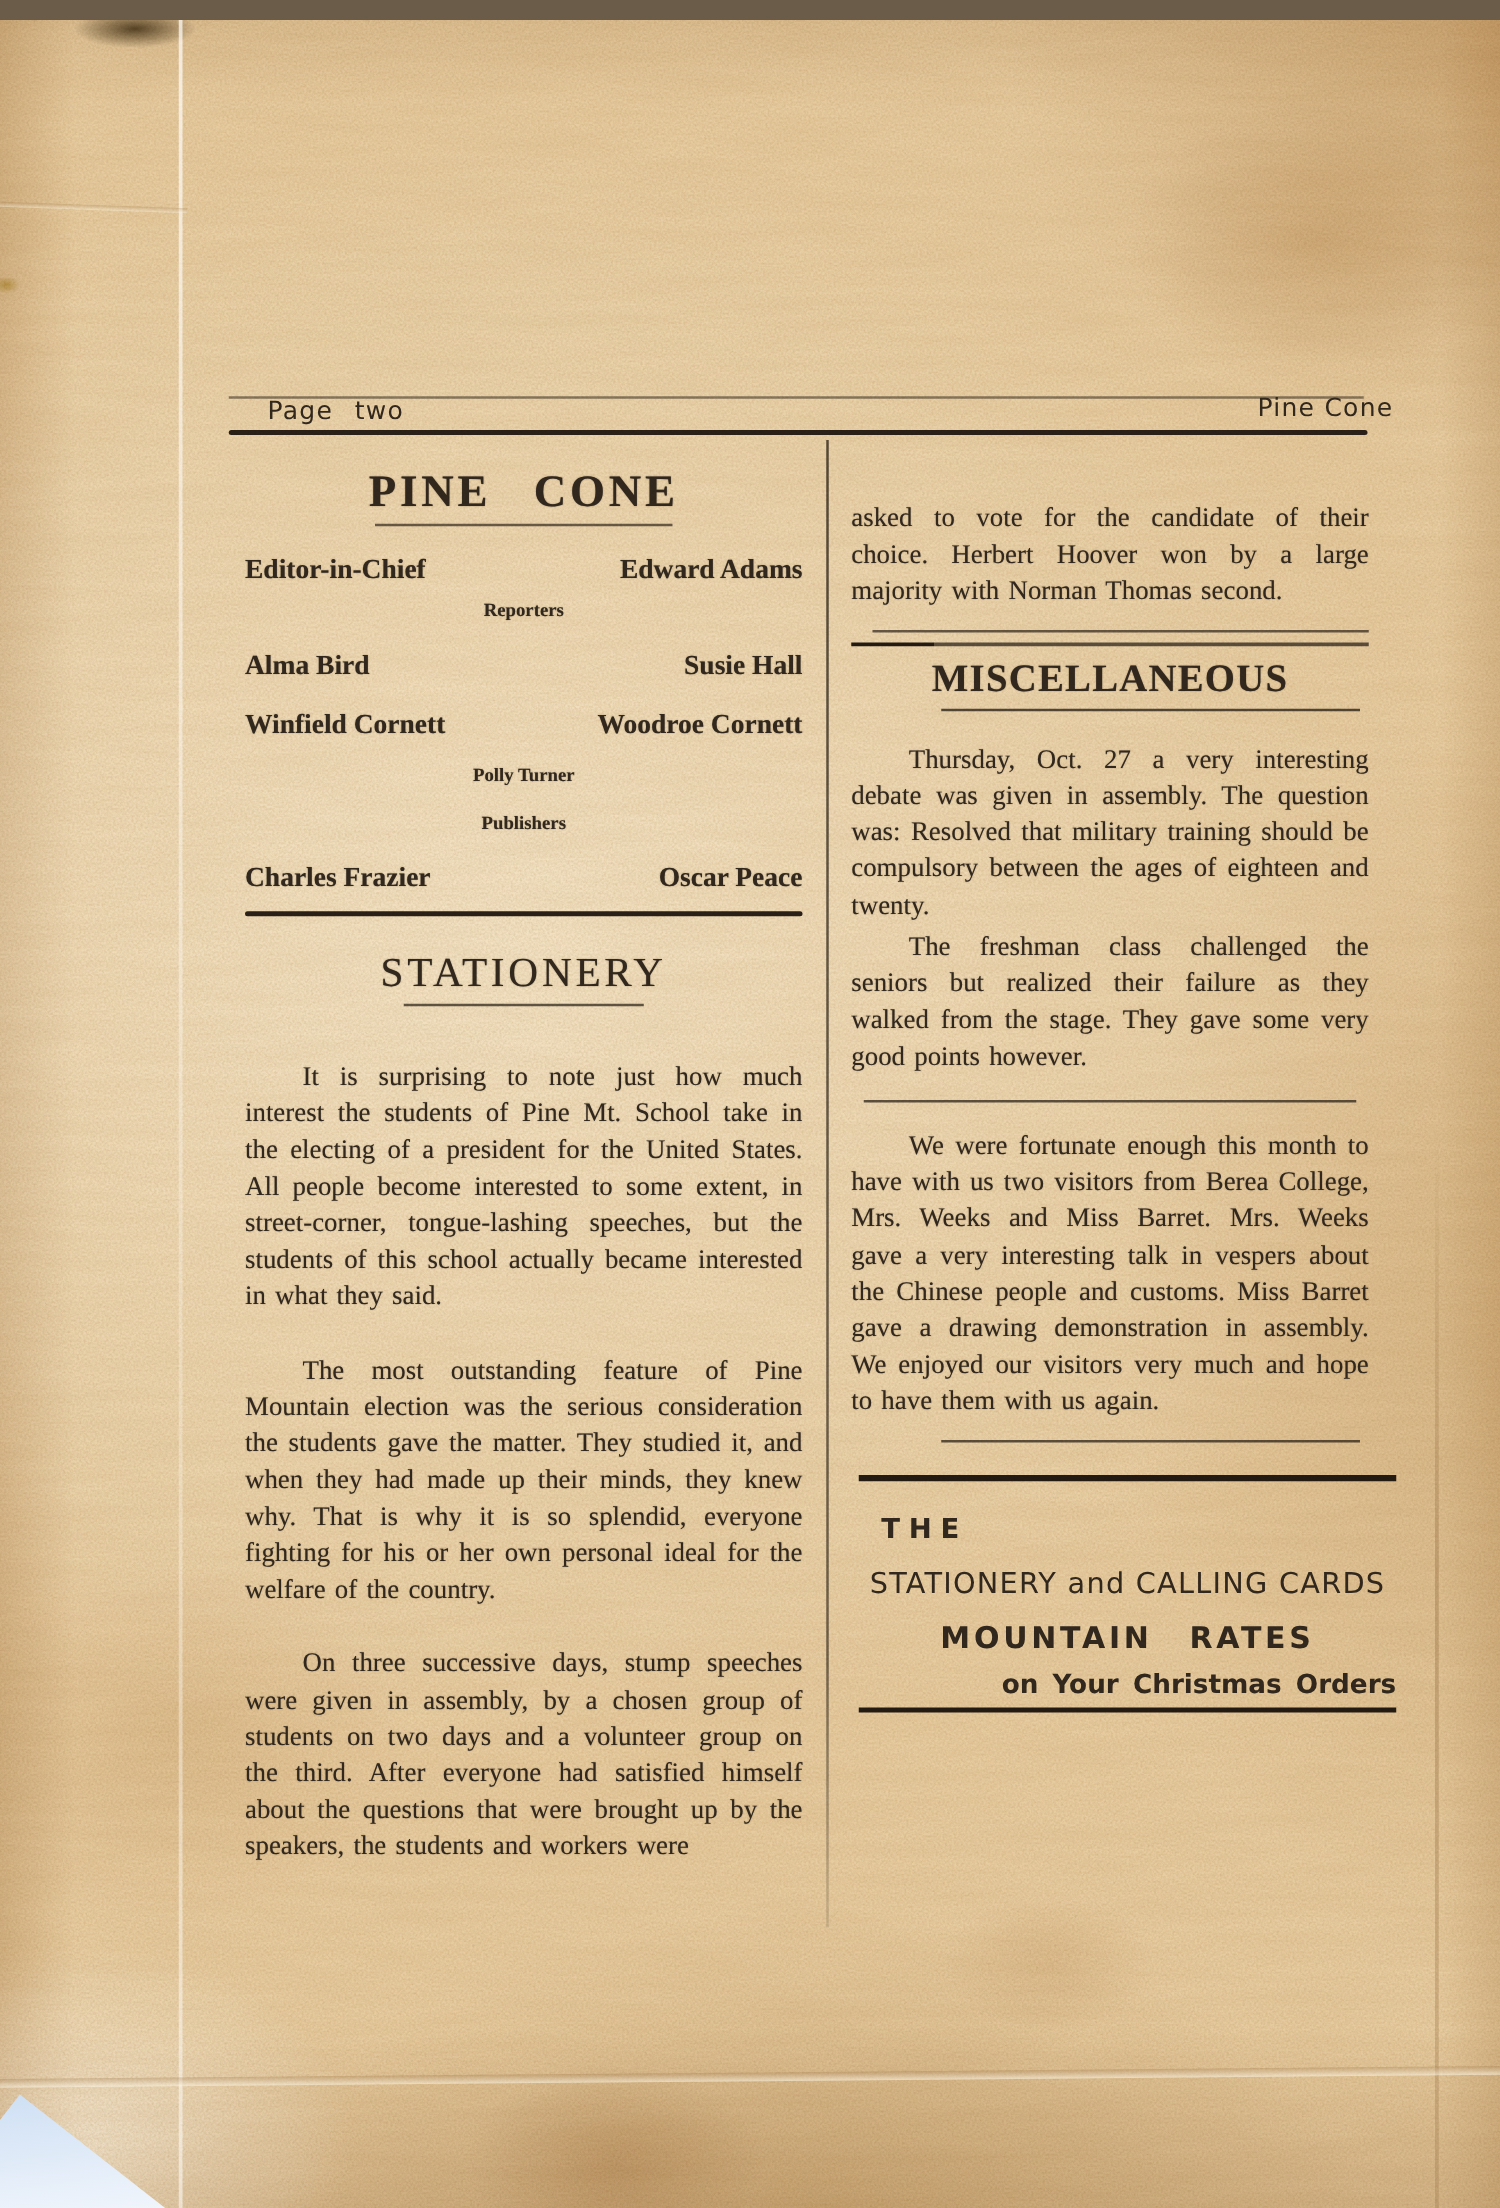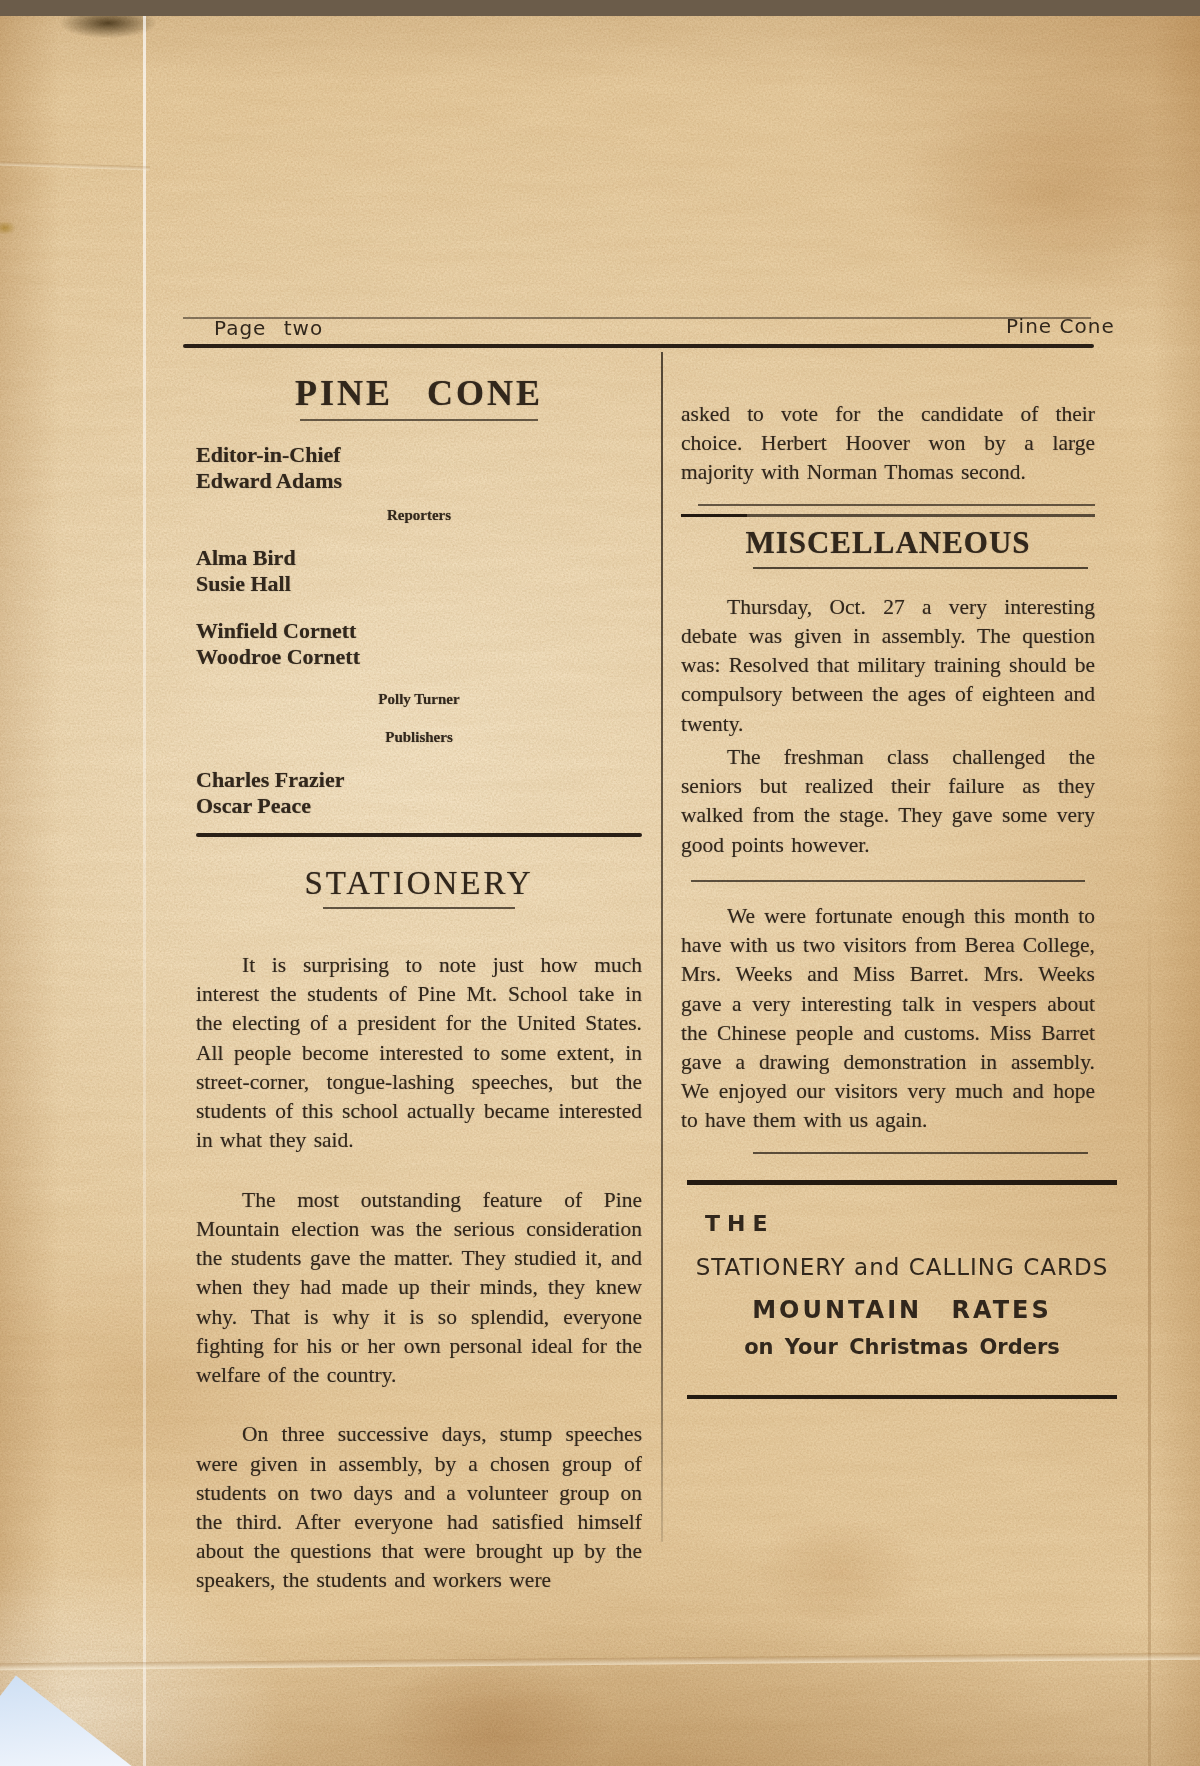--- a/index.html
+++ b/index.html
@@ -74,51 +74,51 @@
   .indent { text-indent: 46px; }
 
   
   .masthead-title { margin: 16px 0 0; text-align: center; font-size: 36px; font-weight: 700;
                     letter-spacing: 3px; word-spacing: 22px; text-shadow: 0 0 1px rgba(40,30,20,0.6); }
   .masthead-underline { width: 238px; height: 2px; margin: 5px auto 0; background: rgba(50,40,28,0.7); }
   .staff-row { display: flex; justify-content: space-between; font-size: 22px; font-weight: 700;
                margin-top: 13px; text-shadow: 0 0 1px rgba(40,30,20,0.5); }
   .staff-center { text-align: center; font-size: 15px; font-weight: 700; margin-top: 13px;
                   text-shadow: 0 0 1px rgba(40,30,20,0.5); }
-  .mt-lg { margin-top: 21px; flex-direction: column; }
+  .mt-lg { margin-top: 21px; }
   .masthead-rule { height: 4px; background: #2b2118; margin-top: 14px; border-radius: 2px; }
 
   .section-heading { text-align: center; font-size: 33px; font-weight: 400; letter-spacing: 3px;
                      margin: 28px 0 0; text-shadow: 0 0 1px rgba(40,30,20,0.6); }
   .section-heading.bold { font-weight: 700; font-size: 31px; letter-spacing: 1px; }
   .heading-underline { width: 192px; height: 2px; margin: 5px auto 0; background: rgba(50,40,28,0.75); }
 
   .para-gap { margin-top: 30px; }
 
   
   .double-rule { margin-top: 16px; }
   .double-rule .l1 { height: 2px; width: 96%; margin-left: 4%; background: rgba(45,36,26,0.7); }
   .double-rule .l2 { height: 3px; width: 100%; margin-top: 8px;
     background: linear-gradient(to right, #241b12 0%, #241b12 16%, rgba(45,36,26,0.75) 16%, rgba(45,36,26,0.75) 100%); }
   .misc-underline { width: 335px; height: 2px; margin: 6px 0 0 72px; background: rgba(45,36,26,0.8); }
   .thin-rule { height: 2px; width: 95%; margin: 20px auto 0; background: rgba(45,36,26,0.75); }
   .closing-rule { height: 2px; width: 335px; margin: 16px 0 0 72px; background: rgba(45,36,26,0.75); }
 
   
   .ad { margin: 26px -22px 0 6px; border-top: 5px solid #241b12; border-bottom: 4px solid #241b12;
-        padding: 26px 0 36px; }
+        padding: 26px 0 7px; }
   .ad-the { font-family: "DejaVu Sans", sans-serif; font-weight: 700; font-size: 22px;
             letter-spacing: 7px; margin-left: 18px; }
   .ad-name { font-family: "DejaVu Serif", serif; text-align: center; font-size: 26px;
              letter-spacing: 3px; margin-top: 24px; word-spacing: 6px; }
   .ad-products { font-family: "DejaVu Sans", sans-serif; text-align: center; font-size: 23px;
                  margin-top: 18px; letter-spacing: 1px; }
   .ad-offer { font-family: "DejaVu Sans", sans-serif; text-align: center; font-weight: 700;
               font-size: 24px; letter-spacing: 3px; word-spacing: 18px; margin-top: 16px; }
-  .ad-tagline { font-family: "DejaVu Sans", sans-serif; text-align: center; font-weight: 700;
+  .ad-tagline { font-family: "DejaVu Sans", sans-serif; text-align: right; font-weight: 700;
                 font-size: 21px; margin-top: 11px; word-spacing: 4px; }
 </style>
 </head>
 <body>
 
 <div class="page">
 
   <div class="stains"></div>
 
   <div class="content">

